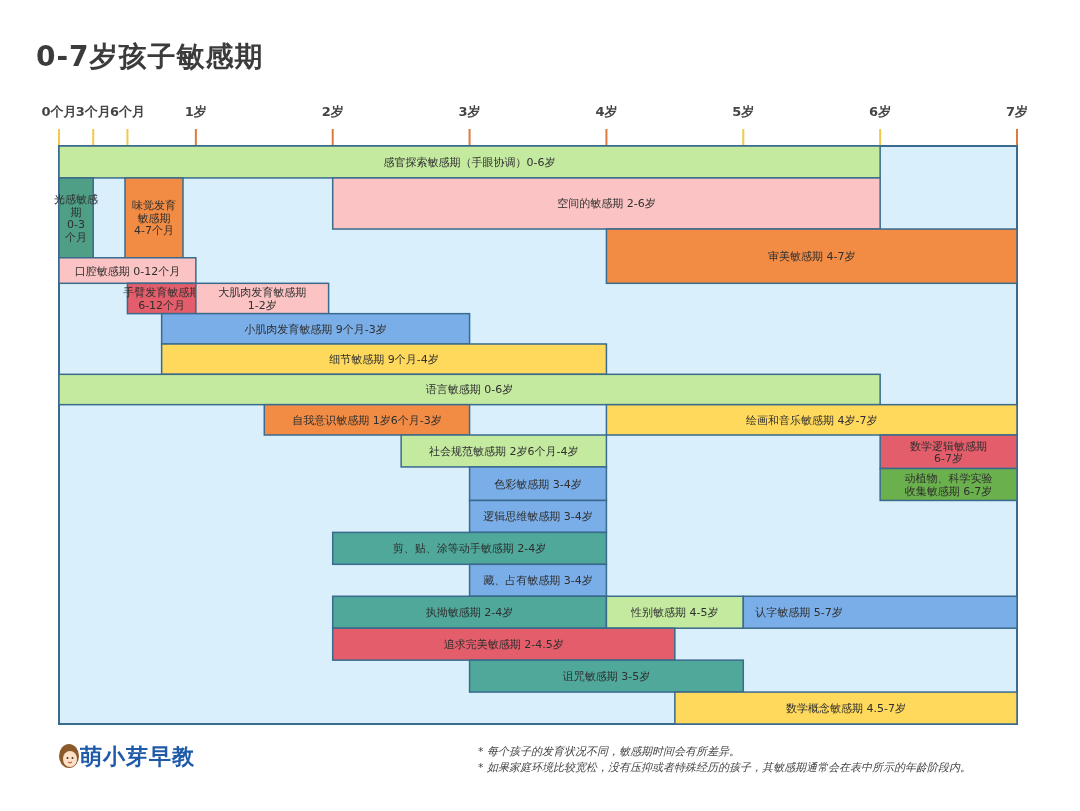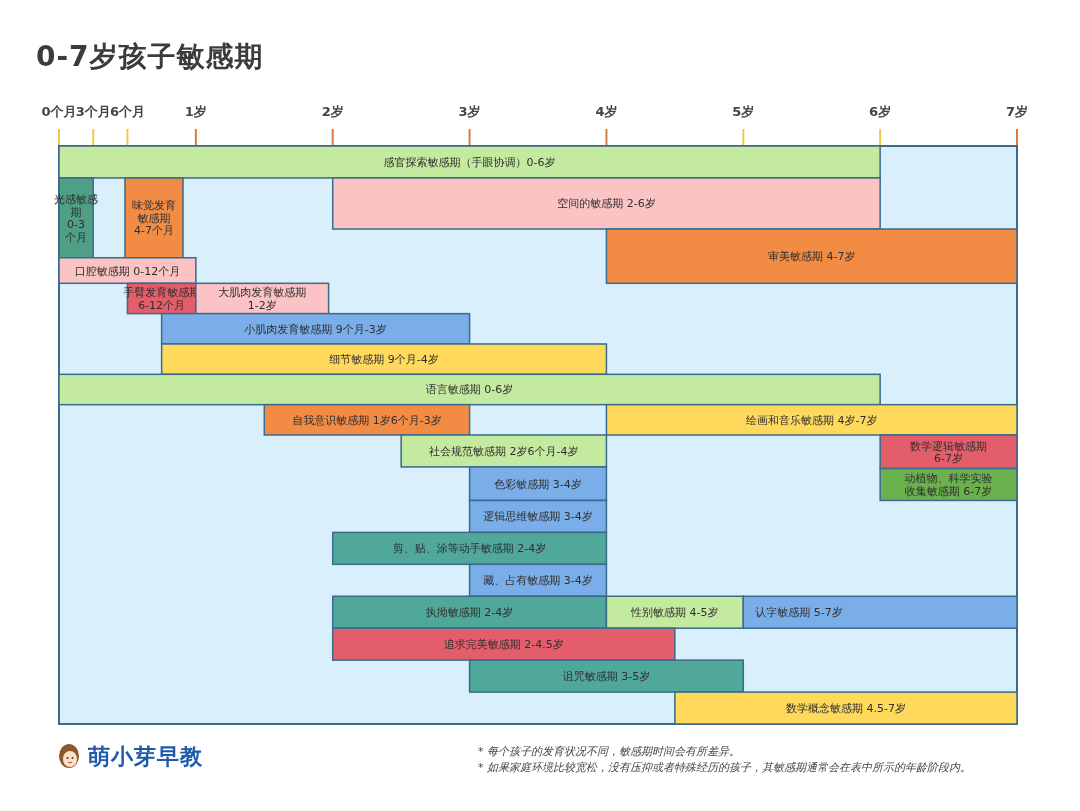--- a/index.html
+++ b/index.html
@@ -3,21 +3,21 @@
 <meta charset="utf-8">
 <style>
   html, body { margin:0; padding:0; background:#ffffff; }
   body { width:1080px; height:811px; position:relative; overflow:hidden;
          font-family:"DejaVu Sans","Liberation Sans",sans-serif; color:#333; }
   .title { position:absolute; left:0; width:1080px; top:38px; text-align:left;
            font-size:28px; font-weight:bold; color:#3b3b3b; letter-spacing:1px;padding-left:36px; }
   #chart { position:absolute; left:0; top:0; }
   .tick-label { font-size:13px; fill:#444; font-weight:bold; }
   .bar-label { font-size:11px; fill:#2f2f2f; }
-  .logo { position:absolute; left:58px; top:742px; display:flex; align-items:center; gap:8px; }
+  .logo { position:absolute; left:58px; top:742px; display:flex; align-items:center; gap:0; }
   .logo-face { width:22px; height:30px; position:relative; }
   .logo-text { font-size:22px; font-weight:bold; color:#1f5aa8; letter-spacing:1px; }
   .notes { position:absolute; left:478px; top:744px; font-size:11px; color:#444; line-height:16px;font-style:italic; }
 </style>
 </head>
 <body>
 
 <div class="title">0-7岁孩子敏感期</div>
 
 <svg id="chart" width="1080" height="811">

